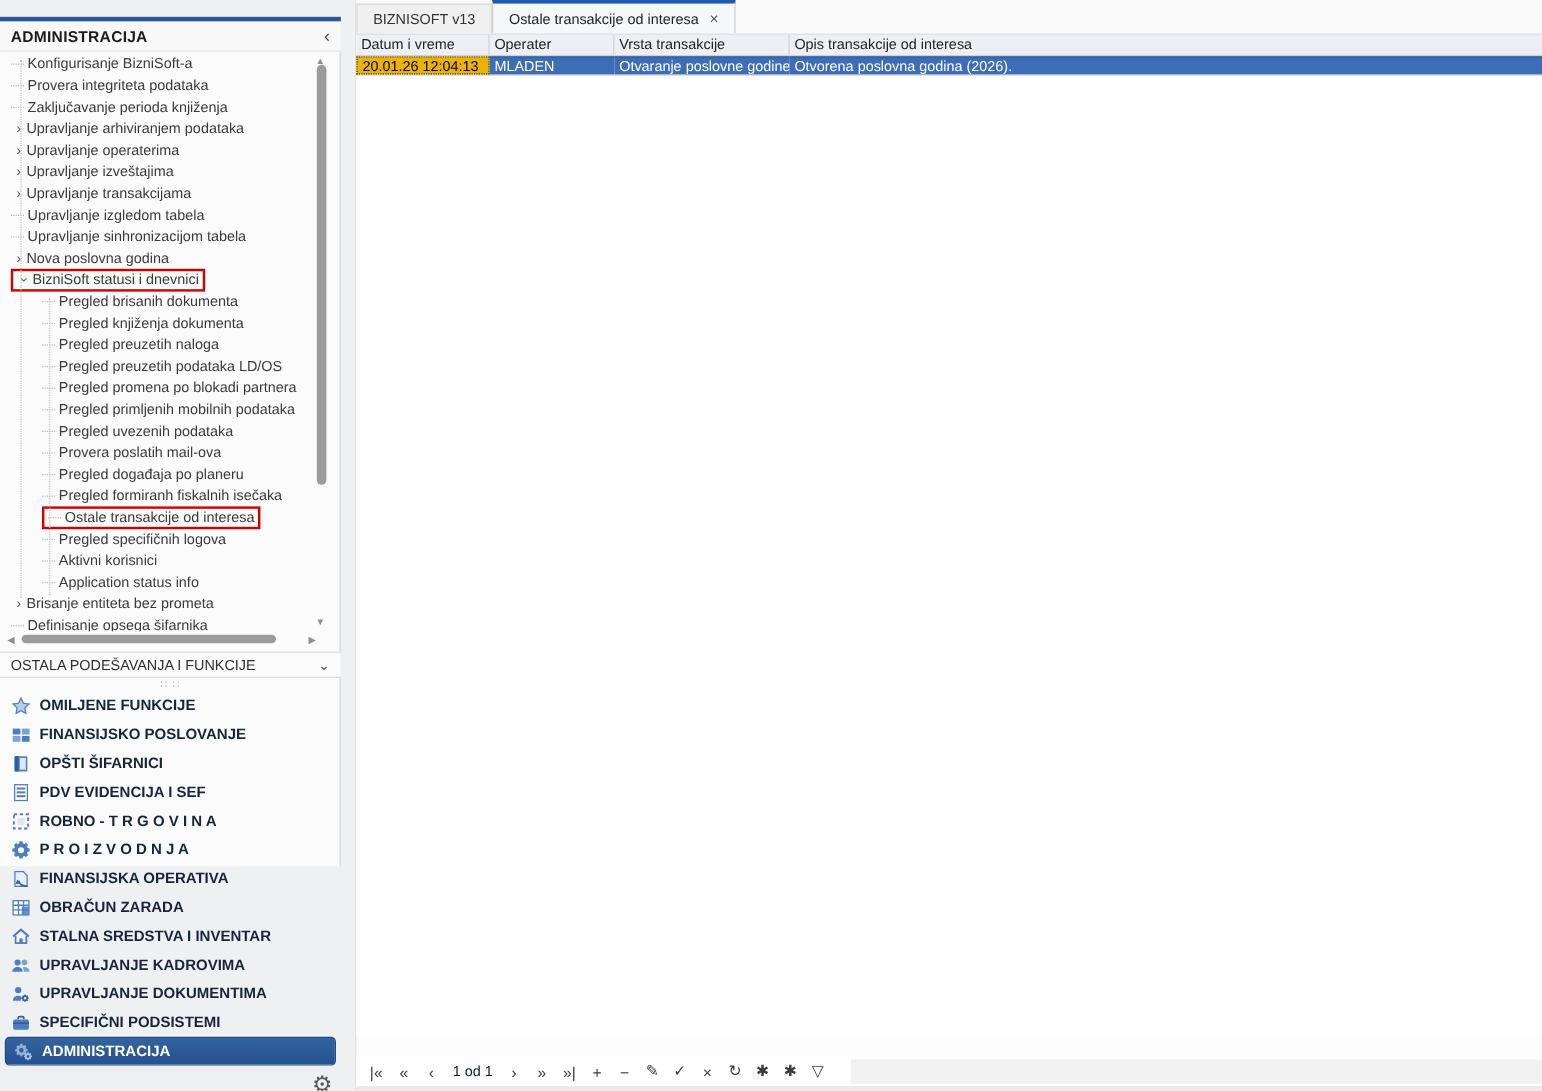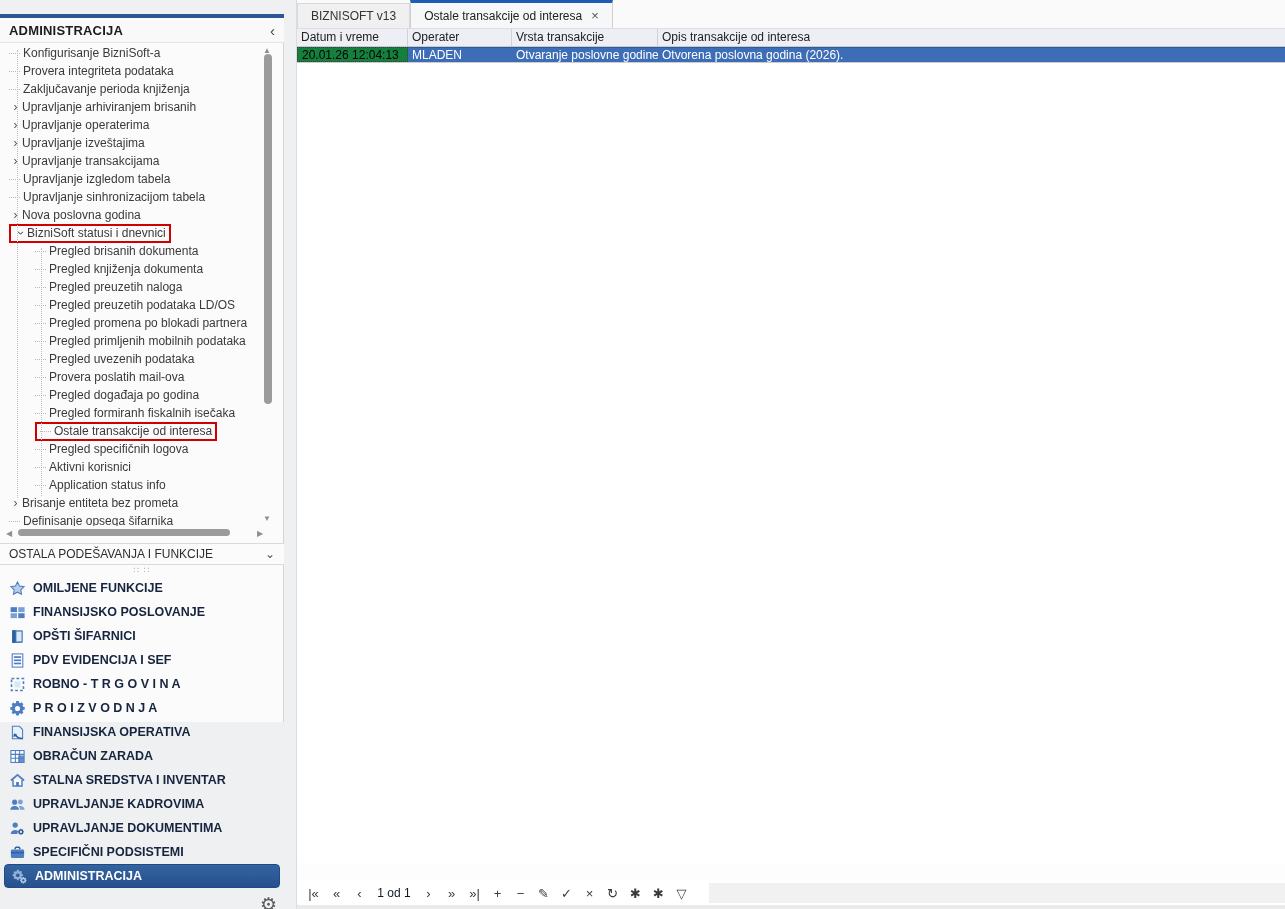--- a/index.html
+++ b/index.html
@@ -51,21 +51,21 @@
   .tab { display:flex; align-items:center; gap:9px; padding:0 13px; font-size:12px; color:#333; cursor:pointer; }
   .tab.inactive { height:25px; background:#f0f0f0; border:1px solid #d8d8d8; border-bottom:none; }
   .tab.active { height:28px; background:#f6f7f9; border-left:1px solid #d0d0d0; border-right:1px solid #d0d0d0; border-top:3px solid #1e5cb3; color:#222; }
   .tab .close { font-size:13px; color:#555; cursor:pointer; line-height:12px; }
 
   #grid { position:absolute; left:0; top:28px; width:989px; bottom:46px; background:#fff; }
   #ghead { display:flex; height:19px; background:#edeff5; border-top:1px solid #dddee3; border-bottom:1px solid #c6c8d2; font-size:12px; color:#222; }
   #ghead .hcell { padding:1px 0 0 4px; border-right:1px solid #cfd1da; overflow:hidden; white-space:nowrap; cursor:pointer; }
   .grow { display:flex; height:16px; font-size:12px; border-bottom:1px solid #cdcdcd; cursor:pointer; }
   .grow .cell { overflow:hidden; white-space:nowrap; line-height:15px; padding-left:4px; }
-  .cell.focus { background:#15803d; color:#000; border:1px dotted #3c3c3c; }
+  .cell.focus { background:#eab308; color:#000; border:1px dotted #3c3c3c; }
   .cell.sel { background:#3d6db6; color:#fff; border-top:1px solid #2c5b99; }
 
   #navbar { position:absolute; left:0; bottom:0; width:989px; height:30px; background:#fff; }
   #nav-fill { position:absolute; left:412px; right:0; top:4px; height:20px; background:#f1f1f1; }
   #nav-items { position:absolute; left:5px; top:4px; height:20px; display:flex; align-items:center; }
   .nav-btn { width:23px; text-align:center; font-size:13px; color:#3a3a3a; cursor:pointer; }
   .nav-label { min-width:46px; text-align:center; font-size:12px; color:#0f172a; }
   #main-bottom-strip { position:absolute; left:0; bottom:0; width:989px; height:4px; background:#eaeaea; }
 </style>
 </head>
@@ -88,21 +88,21 @@
         <div class="tree-row l0">
           <span class="stub"></span>
           <span>Provera integriteta podataka</span>
         </div>
         <div class="tree-row l0">
           <span class="stub"></span>
           <span>Zaključavanje perioda knjiženja</span>
         </div>
         <div class="tree-row l0">
           <span class="exp collapsed"><span class="g">›</span></span>
-          <span>Upravljanje arhiviranjem brisanih</span>
+          <span>Upravljanje arhiviranjem podataka</span>
         </div>
         <div class="tree-row l0">
           <span class="exp collapsed"><span class="g">›</span></span>
           <span>Upravljanje operaterima</span>
         </div>
         <div class="tree-row l0">
           <span class="exp collapsed"><span class="g">›</span></span>
           <span>Upravljanje izveštajima</span>
         </div>
         <div class="tree-row l0">
@@ -154,21 +154,21 @@
         <div class="tree-row l1">
           <span class="stub"></span>
           <span>Pregled uvezenih podataka</span>
         </div>
         <div class="tree-row l1">
           <span class="stub"></span>
           <span>Provera poslatih mail-ova</span>
         </div>
         <div class="tree-row l1">
           <span class="stub"></span>
-          <span>Pregled događaja po godina</span>
+          <span>Pregled događaja po planeru</span>
         </div>
         <div class="tree-row l1">
           <span class="stub"></span>
           <span>Pregled formiranh fiskalnih isečaka</span>
         </div>
         <div class="tree-row l1">
           <span class="redbox">
             <span class="stub"></span>
             <span>Ostale transakcije od interesa</span>
           </span>

